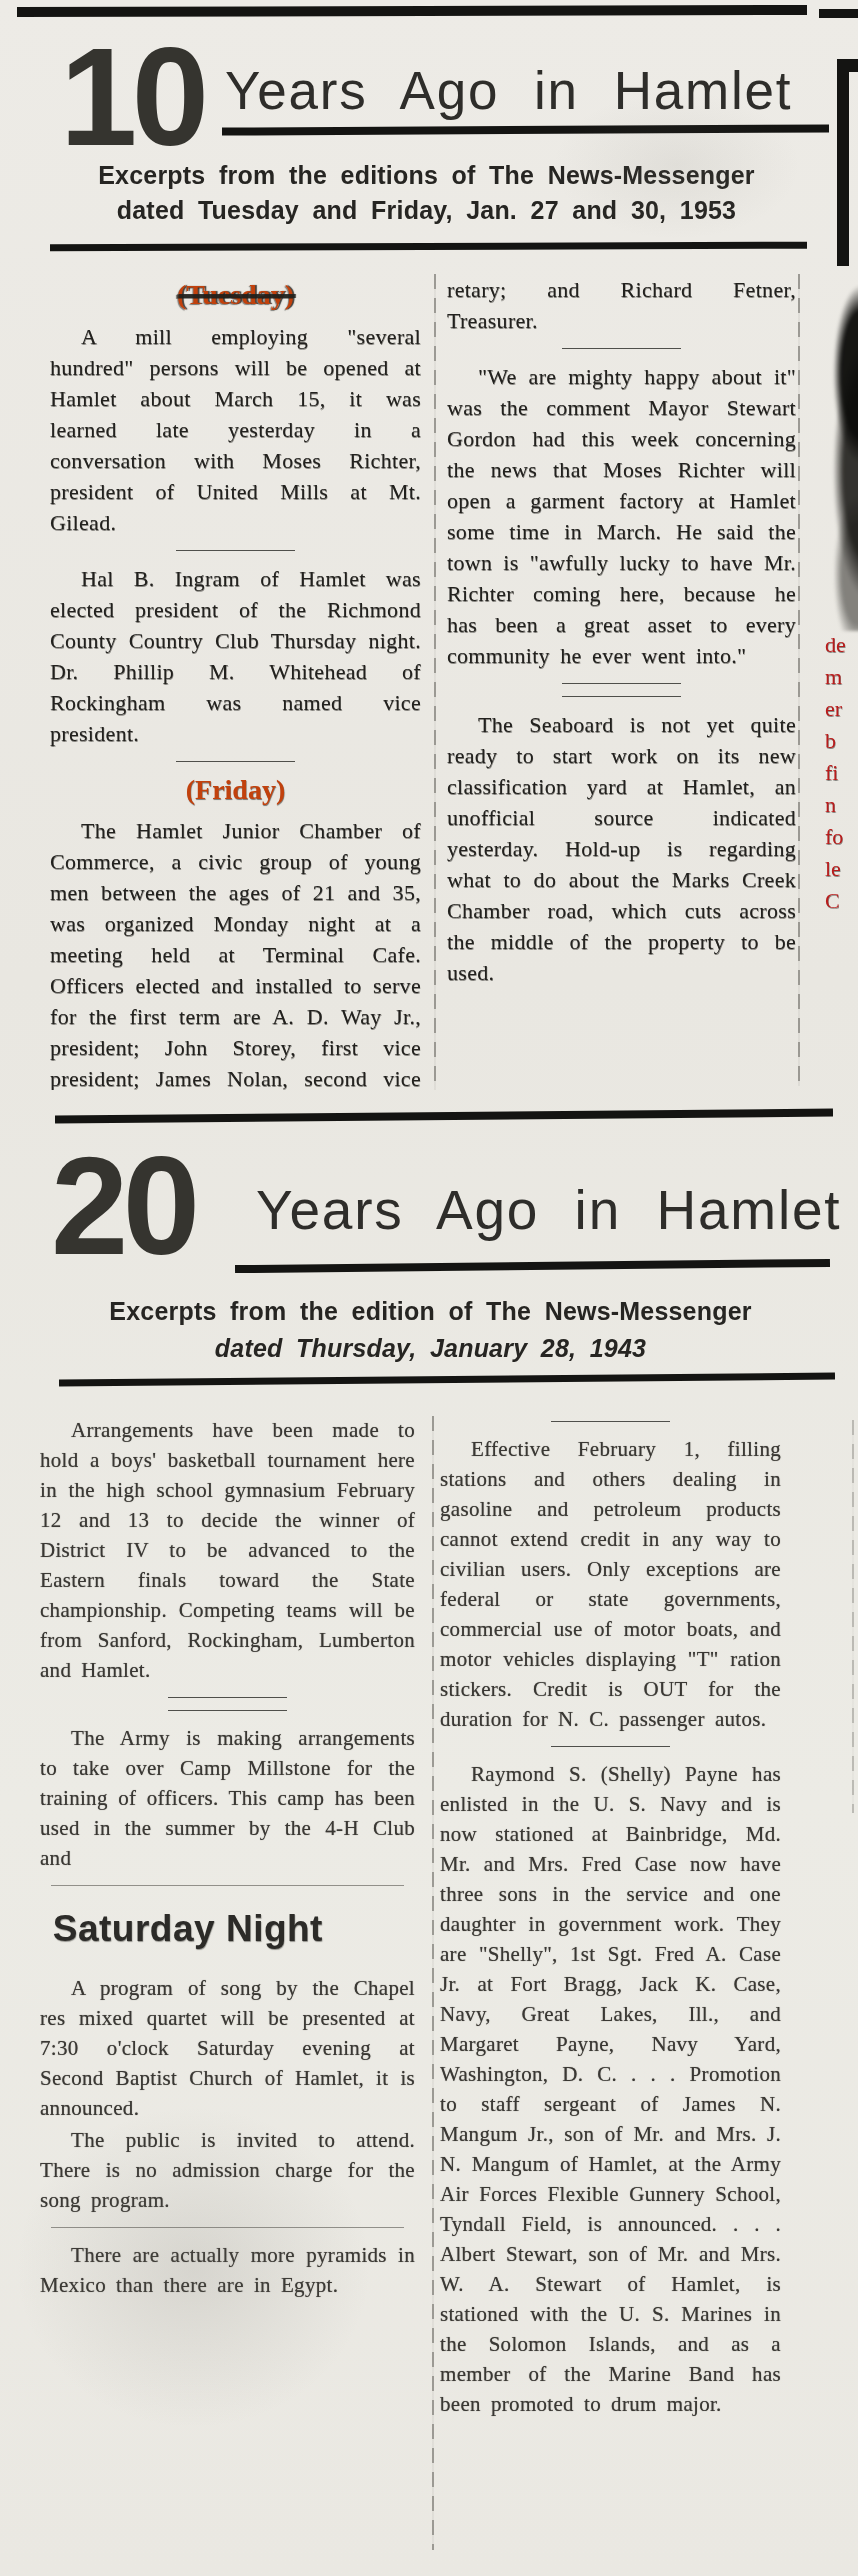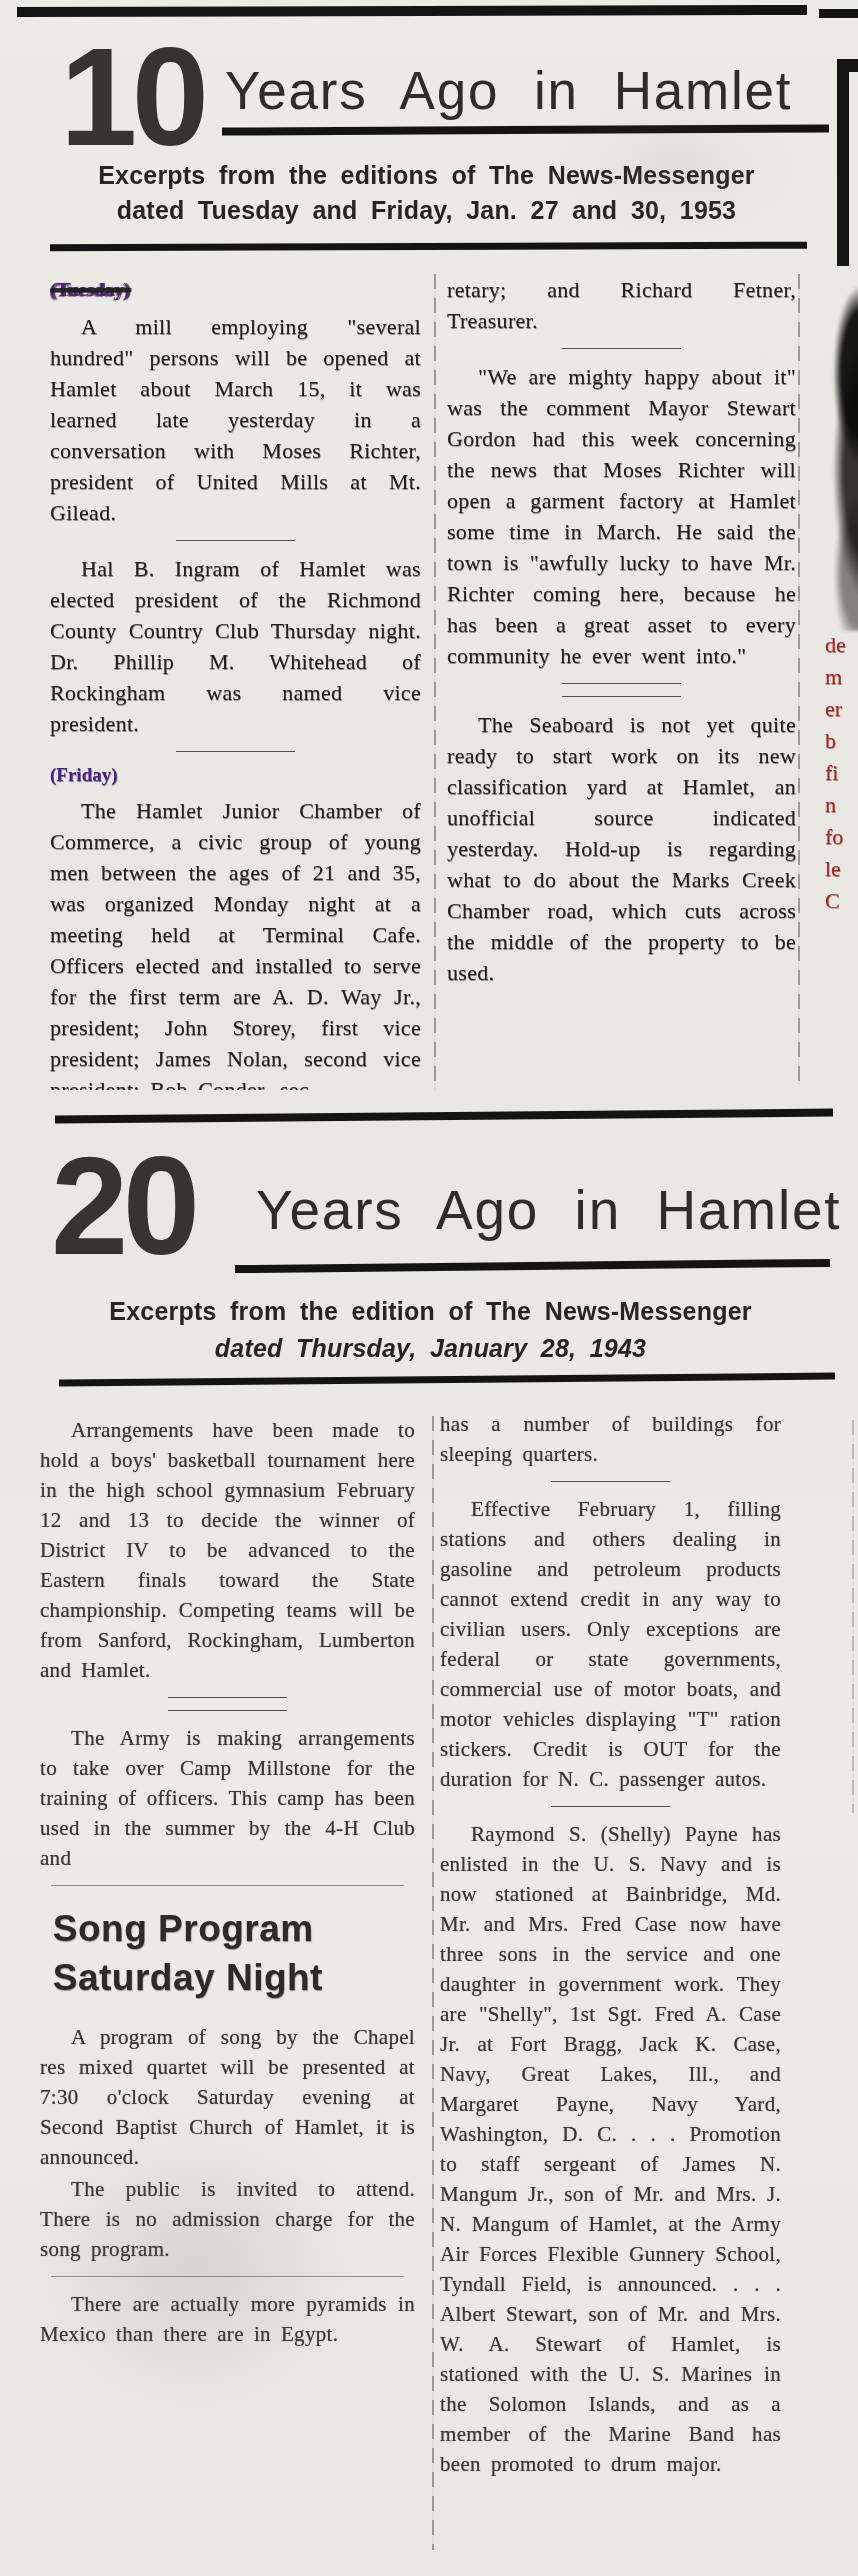--- a/index.html
+++ b/index.html
@@ -30,21 +30,21 @@
   
   .colwrap{position:absolute;}
   .col{position:absolute;}
   .para{
     font-size:22px;line-height:31px;text-align:justify;text-indent:31px;
     color:#22211e;margin:0 0 1.8px 0;word-spacing:4.6px;letter-spacing:0.3px;
     text-shadow:0.4px 0.5px 0.6px rgba(35,33,30,.5);
   }
   .para.cont{text-indent:0;}
   .day-head{
-    text-align:left;font-weight:700;font-size:19px;color:#4c1d95;margin:1.8px 0 9.1px 0;
+    text-align:center;font-weight:700;font-size:28px;color:#c2410c;margin:1.8px 0 9.1px 0;
     text-shadow:0.5px 0.5px 0.7px rgba(30,30,28,.55);
   }
   .day-head.smudge{
     text-shadow:1.8px 0 0.9px rgba(25,25,22,.8),-0.9px 0.9px 0.9px rgba(25,25,22,.5);
     text-decoration:line-through;text-decoration-color:rgba(40,40,36,.4);text-decoration-thickness:3.7px;
   }
   .sep{width:119px;border-top:1.8px solid rgba(40,40,36,.8);margin:12px auto 12px auto;}
   .sep.wide{width:94%;border-top:1.8px solid rgba(55,53,48,.5);}
   .song-headline{
     font-family:"Liberation Sans","DejaVu Sans",sans-serif;font-weight:700;
@@ -133,31 +133,29 @@
 <div class="colwrap s2" style="left:40px;top:1409px;width:750px;height:1167px;overflow:hidden;">
   <div class="thin-v" style="left:392px;top:7.3px;height:1134px;"></div>
 
   <div class="col" style="left:0;top:5.5px;width:375px;">
     <p class="para">Arrangements have been made to hold a boys' basketball tournament here in the high school gymnasium February 12 and 13 to decide the winner of District IV to be advanced to the Eastern finals toward the State championship. Competing teams will be from Sanford, Rockingham, Lumberton and Hamlet.</p>
     <div class="sep"></div>
     <div class="sep"></div>
     <p class="para">The Army is making arrangements to take over Camp Millstone for the training of officers. This camp has been used in the summer by the 4-H Club and</p>
     <div class="sep wide"></div>
     <div class="song-headline">
-      <div>Song Program</div>
       <div>Saturday Night</div>
     </div>
     <p class="para">A program of song by the Chapel res mixed quartet will be presented at 7:30 o'clock Saturday evening at Second Baptist Church of Hamlet, it is announced.</p>
     <p class="para">The public is invited to attend. There is no admission charge for the song program.</p>
     <div class="sep wide"></div>
     <p class="para">There are actually more pyramids in Mexico than there are in Egypt.</p>
   </div>
 
   <div class="col" style="left:400px;top:0;width:341px;">
-    <p class="para cont">has a number of buildings for sleeping quarters.</p>
     <div class="sep"></div>
     <p class="para">Effective February 1, filling stations and others dealing in gasoline and petroleum products cannot extend credit in any way to civilian users. Only exceptions are federal or state governments, commercial use of motor boats, and motor vehicles displaying "T" ration stickers. Credit is OUT for the duration for N. C. passenger autos.</p>
     <div class="sep"></div>
     <p class="para">Raymond S. (Shelly) Payne has enlisted in the U. S. Navy and is now stationed at Bainbridge, Md. Mr. and Mrs. Fred Case now have three sons in the service and one daughter in government work. They are "Shelly", 1st Sgt. Fred A. Case Jr. at Fort Bragg, Jack K. Case, Navy, Great Lakes, Ill., and Margaret Payne, Navy Yard, Washington, D. C. . . . Promotion to staff sergeant of James N. Mangum Jr., son of Mr. and Mrs. J. N. Mangum of Hamlet, at the Army Air Forces Flexible Gunnery School, Tyndall Field, is announced. . . . Albert Stewart, son of Mr. and Mrs. W. A. Stewart of Hamlet, is stationed with the U. S. Marines in the Solomon Islands, and as a member of the Marine Band has been promoted to drum major.</p>
   </div>
 </div>
 
 <div class="wash" style="left:0;top:2077px;width:430px;height:476px;background:radial-gradient(55% 45% at 45% 40%,rgba(110,108,100,.16),rgba(110,108,100,0) 75%);"></div>
 <div class="wash" style="left:512px;top:55px;width:329px;height:220px;background:radial-gradient(50% 45% at 50% 50%,rgba(120,118,110,.10),rgba(120,118,110,0) 75%);"></div>
 

